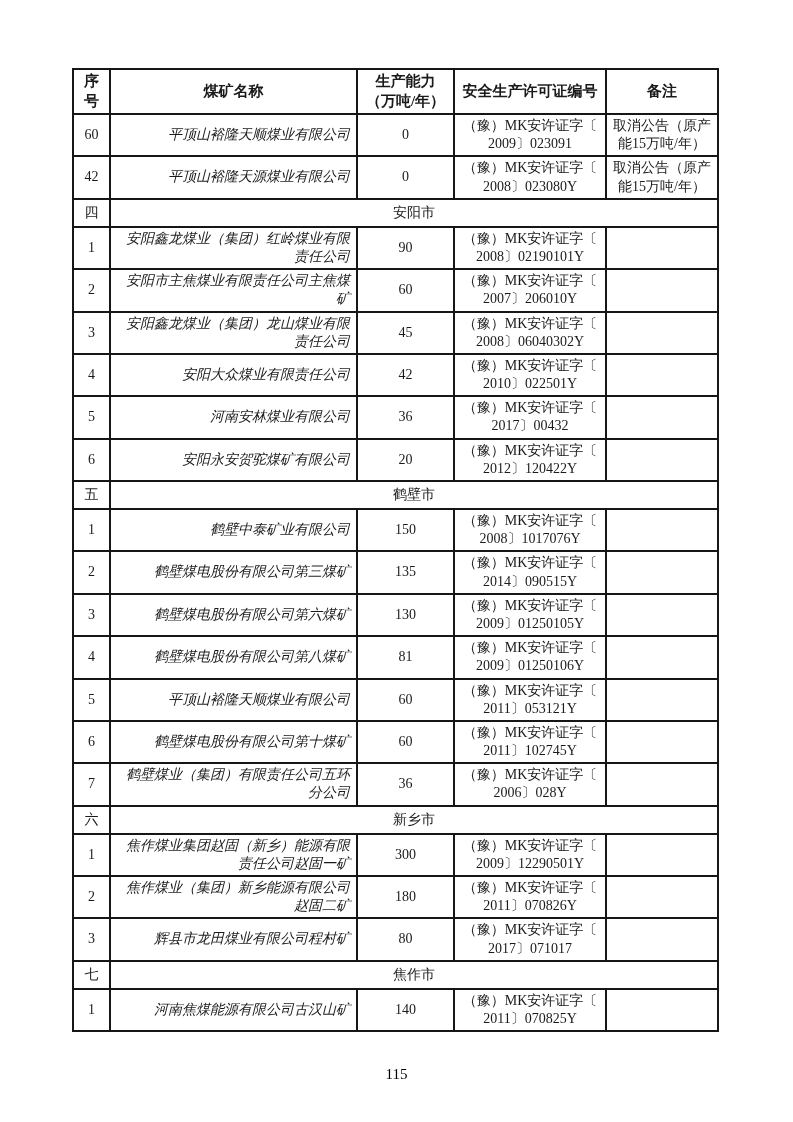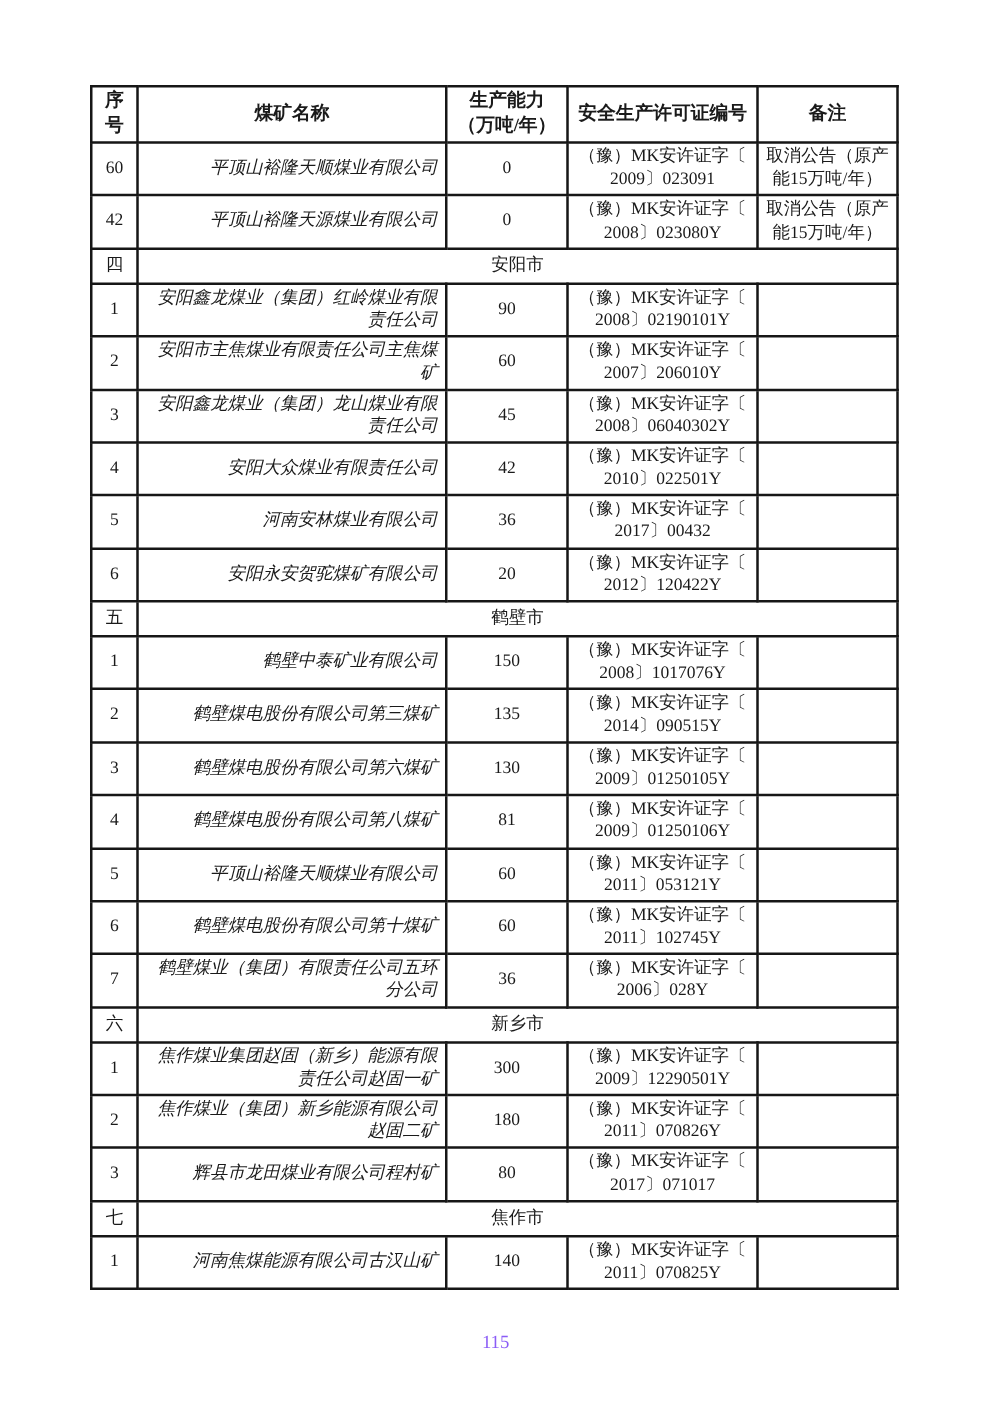--- a/index.html
+++ b/index.html
@@ -50,21 +50,21 @@
   td.c-lic  { text-align: center; padding: 2px 4px; margin-top: 27px; }
   td.c-rem  { text-align: center; padding: 2px 5px; }
   tr.section td.c-secname { text-align: center; font-weight: normal; }
   .page-number {
     position: absolute;
     left: 0;
     top: 1066px;
     width: 100%;
     text-align: center;
     font-size: 15px;
-    color: #8b5cf6;
+    color: #000000;
   }
 </style>
 </head>
 <body>
 
 <div class="page">
 
   <table class="mine-table">
     <colgroup>
       <col style="width:37px">

